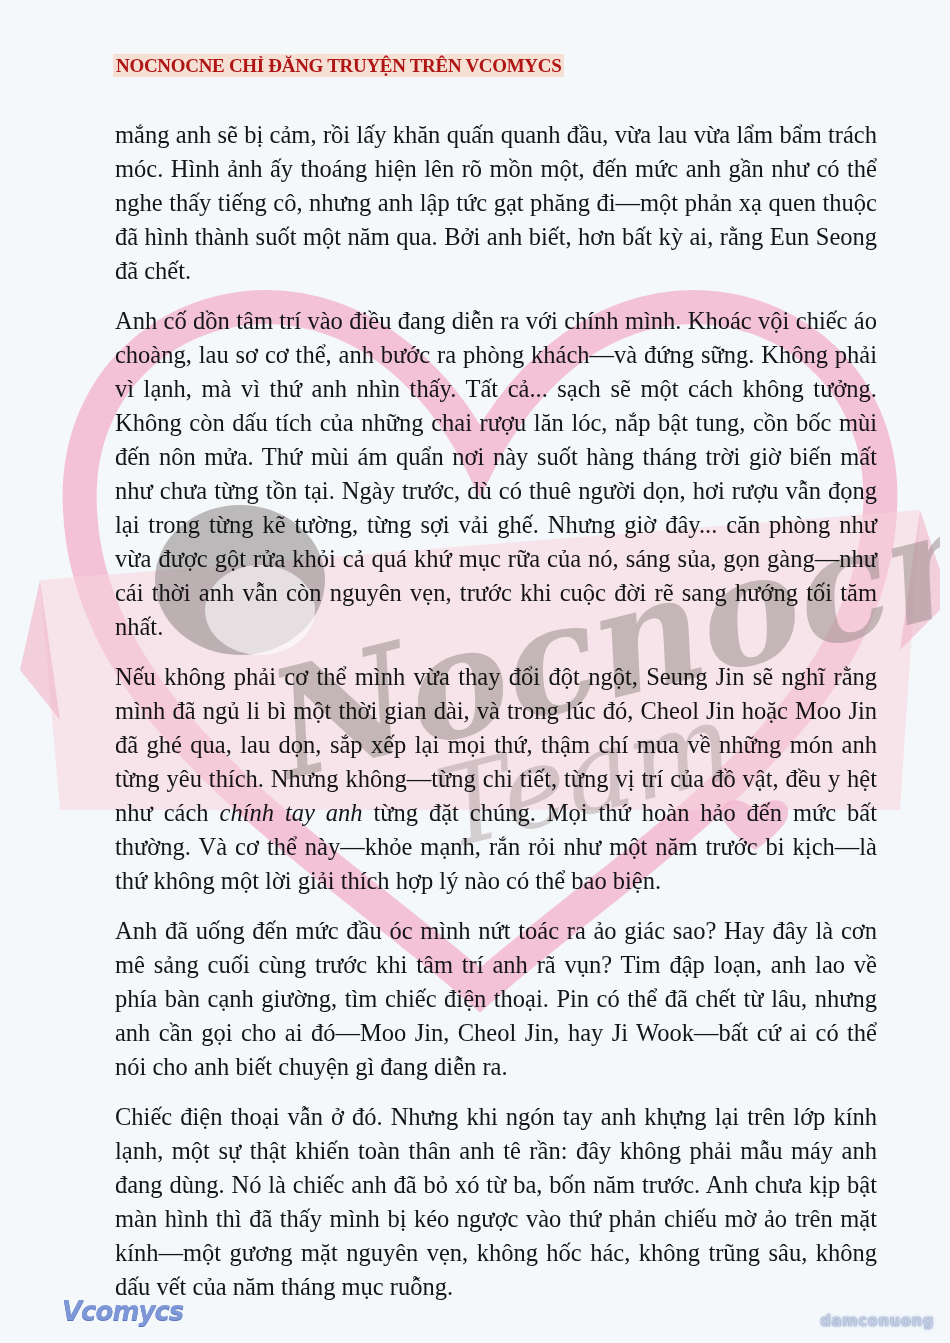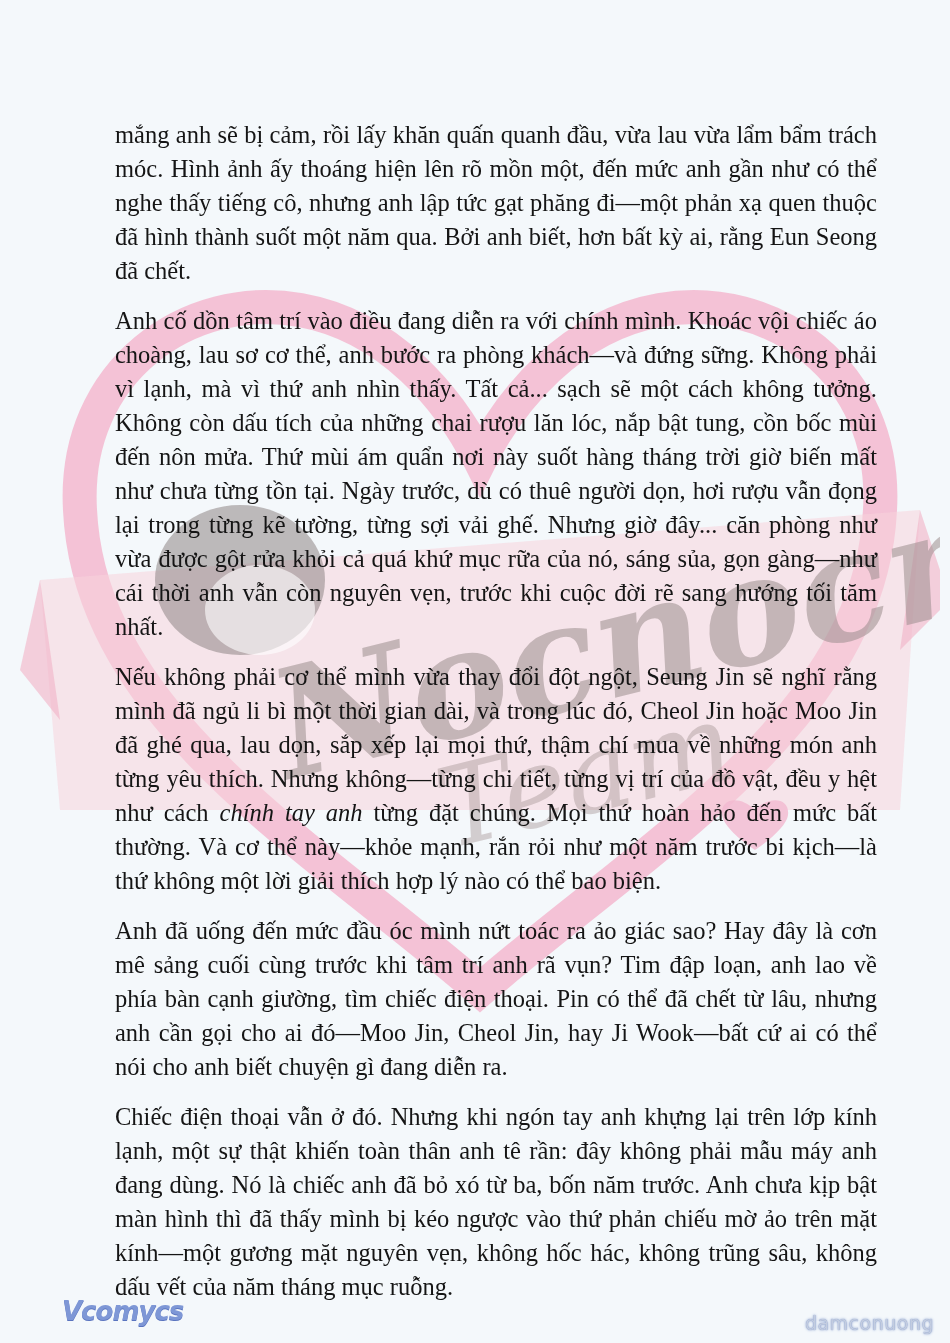--- a/index.html
+++ b/index.html
@@ -75,22 +75,22 @@
       color: #7e97d6;
       text-shadow: 0 1px 0 #5a74bf;
       margin-left: 46px;
     }
     .footer-source {
       position: absolute;
       right: 16px;
       top: 1312px;
       z-index: 2;
       font-family: "DejaVu Sans", sans-serif;
-      font-size: 19px;
-      font-weight: normal;
+      font-size: 15px;
+      font-weight: bold;
       color: #c3cde0;
       text-shadow: 0 0 3px #8fa4d0, 0 0 1px #6f86bf;
       letter-spacing: 0.5px;
     }
   </style>
 </head>
 <body>
 
 <div class="page">
 
@@ -104,20 +104,21 @@
 
     <path d="M735 560 C 720 545, 700 548, 702 565 C 704 580, 735 600, 735 600 C 735 600, 766 580, 768 565 C 770 548, 750 545, 735 560 Z" fill="#f3b8cf" opacity="0.8"></path>
 
     <ellipse cx="220" cy="330" rx="85" ry="75" fill="#8e8585" opacity="0.55"></ellipse>
     <ellipse cx="240" cy="360" rx="55" ry="45" fill="#ffffff" opacity="0.6"></ellipse>
 
     <text x="250" y="480" font-family="DejaVu Serif, serif" font-style="italic" font-weight="bold" font-size="150" fill="#9d8f8f" opacity="0.55" transform="rotate(-14 460 430)">Nocnocne</text>
     <text x="420" y="590" font-family="DejaVu Serif, serif" font-style="italic" font-size="110" fill="#a99a9a" opacity="0.45" transform="rotate(-14 460 560)">Team</text>
   </svg>
 
+  <div class="header-banner">NOCNOCNE CHỈ ĐĂNG TRUYỆN TRÊN VCOMYCS</div>
 
   <div class="content">
     <p>mắng anh sẽ bị cảm, rồi lấy khăn quấn quanh đầu, vừa lau vừa lẩm bẩm trách móc. Hình ảnh ấy thoáng hiện lên rõ mồn một, đến mức anh gần như có thể nghe thấy tiếng cô, nhưng anh lập tức gạt phăng đi—một phản xạ quen thuộc đã hình thành suốt một năm qua. Bởi anh biết, hơn bất kỳ ai, rằng Eun Seong đã chết.</p>
     <p>Anh cố dồn tâm trí vào điều đang diễn ra với chính mình. Khoác vội chiếc áo choàng, lau sơ cơ thể, anh bước ra phòng khách—và đứng sững. Không phải vì lạnh, mà vì thứ anh nhìn thấy. Tất cả... sạch sẽ một cách không tưởng. Không còn dấu tích của những chai rượu lăn lóc, nắp bật tung, cồn bốc mùi đến nôn mửa. Thứ mùi ám quẩn nơi này suốt hàng tháng trời giờ biến mất như chưa từng tồn tại. Ngày trước, dù có thuê người dọn, hơi rượu vẫn đọng lại trong từng kẽ tường, từng sợi vải ghế. Nhưng giờ đây... căn phòng như vừa được gột rửa khỏi cả quá khứ mục rữa của nó, sáng sủa, gọn gàng—như cái thời anh vẫn còn nguyên vẹn, trước khi cuộc đời rẽ sang hướng tối tăm nhất.</p>
     <p><span>Nếu không phải cơ thể mình vừa thay đổi đột ngột, Seung Jin sẽ nghĩ rằng mình đã ngủ li bì một thời gian dài, và trong lúc đó, Cheol Jin hoặc Moo Jin đã ghé qua, lau dọn, sắp xếp lại mọi thứ, thậm chí mua về những món anh từng yêu thích. Nhưng không—từng chi tiết, từng vị trí của đồ vật, đều y hệt như cách </span><em>chính tay anh</em><span> từng đặt chúng. Mọi thứ hoàn hảo đến mức bất thường. Và cơ thể này—khỏe mạnh, rắn rỏi như một năm trước bi kịch—là thứ không một lời giải thích hợp lý nào có thể bao biện.</span></p>
     <p>Anh đã uống đến mức đầu óc mình nứt toác ra ảo giác sao? Hay đây là cơn mê sảng cuối cùng trước khi tâm trí anh rã vụn? Tim đập loạn, anh lao về phía bàn cạnh giường, tìm chiếc điện thoại. Pin có thể đã chết từ lâu, nhưng anh cần gọi cho ai đó—Moo Jin, Cheol Jin, hay Ji Wook—bất cứ ai có thể nói cho anh biết chuyện gì đang diễn ra.</p>
     <p>Chiếc điện thoại vẫn ở đó. Nhưng khi ngón tay anh khựng lại trên lớp kính lạnh, một sự thật khiến toàn thân anh tê rần: đây không phải mẫu máy anh đang dùng. Nó là chiếc anh đã bỏ xó từ ba, bốn năm trước. Anh chưa kịp bật màn hình thì đã thấy mình bị kéo ngược vào thứ phản chiếu mờ ảo trên mặt kính—một gương mặt nguyên vẹn, không hốc hác, không trũng sâu, không dấu vết của năm tháng mục ruỗng.</p>
   </div>
 
   <div class="footer-logo">Vcomycs</div>

